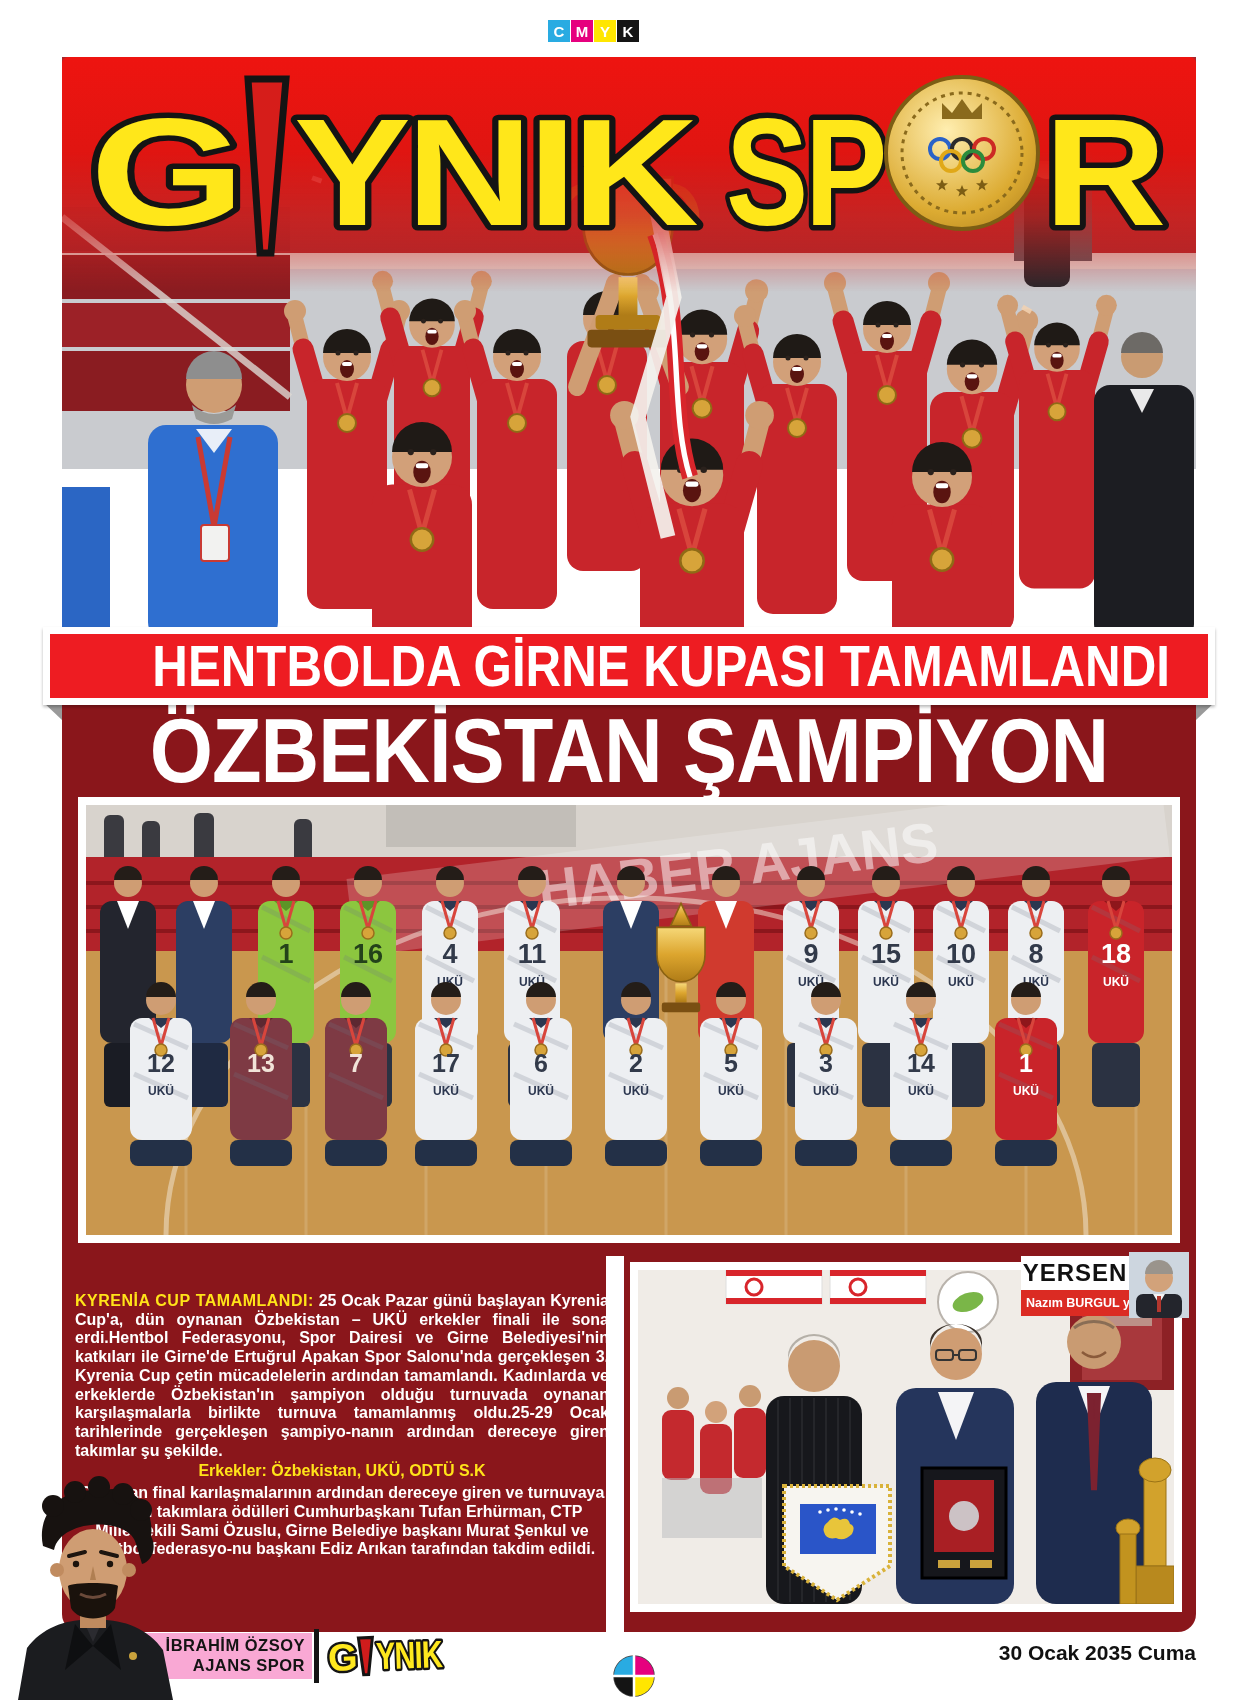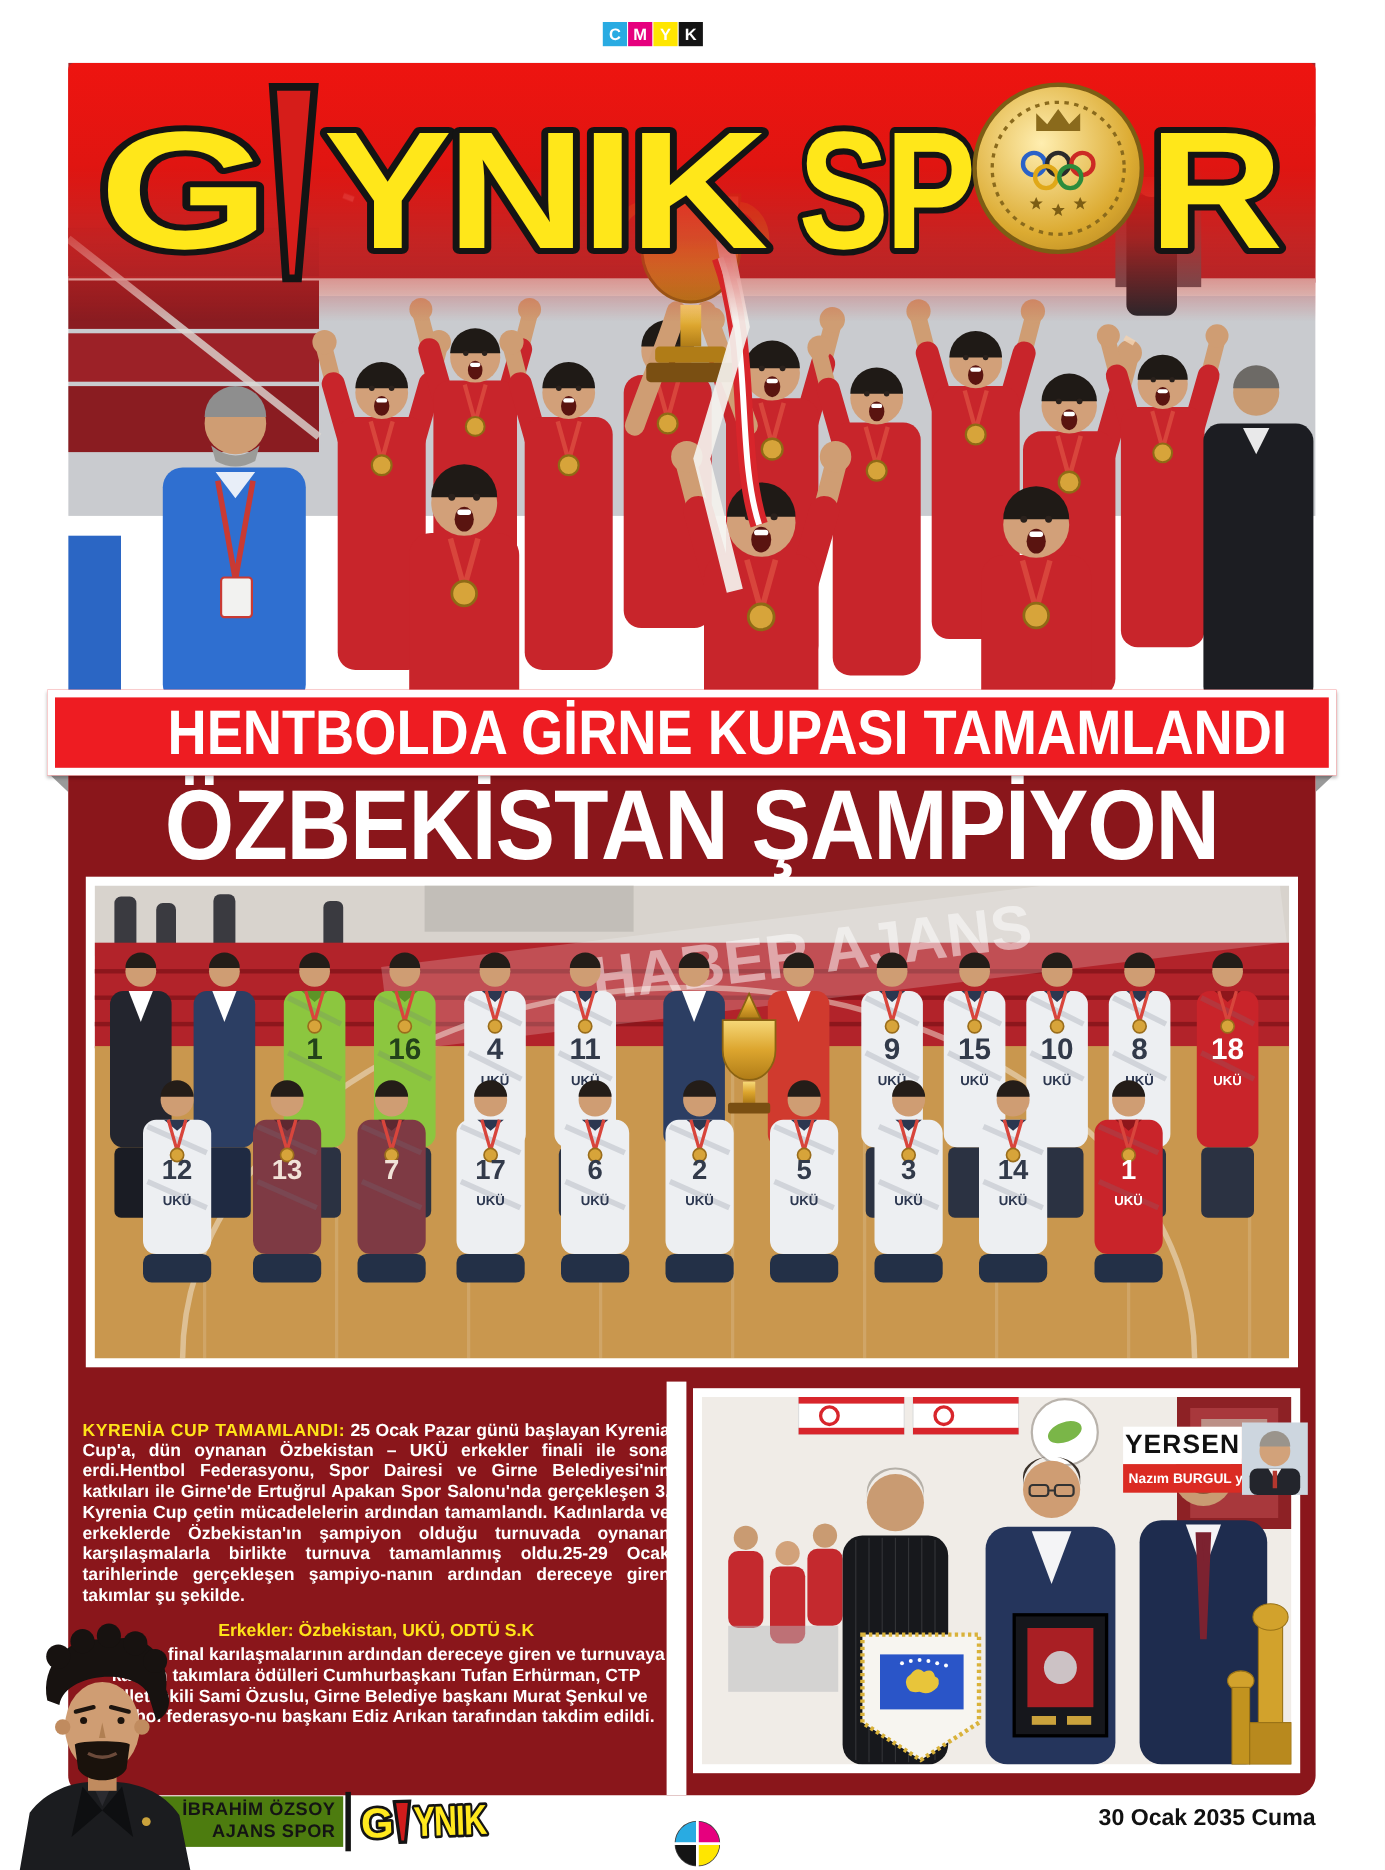--- a/index.html
+++ b/index.html
@@ -32,37 +32,37 @@
 
   
   .panel{left:62px;top:700px;width:1134px;height:932px;background:#8a161b;z-index:2;border-radius:0 0 18px 18px;overflow:hidden}
   .headline{position:absolute;left:0;top:4px;width:100%;text-align:center;color:#fff;font-weight:bold;
     font-size:82px;letter-spacing:-1px;transform:scale(.99,1.1);white-space:nowrap}
   .team-photo{position:absolute;left:16px;top:97px;width:1102px;height:446px;background:#fff;padding:8px}
   .rphoto{position:absolute;left:568px;top:562px;width:552px;height:350px;background:#fff;padding:8px}
   .gutter{position:absolute;left:544px;top:556px;width:18px;height:376px;background:#fff}
 
   
-  .yersen{position:absolute;left:943px;top:496px;width:144px;height:66px;z-index:6}
+  .yersen{position:absolute;left:943px;top:455px;width:144px;height:66px;z-index:6}
   .yersen .ttl{position:absolute;left:0;top:4px;width:108px;height:34px;background:#fff;color:#111;
     font-weight:bold;font-size:24px;display:flex;align-items:center;justify-content:center;letter-spacing:1px}
   .yersen .by{position:absolute;left:0;top:38px;width:152px;height:26px;background:#db2b23;color:#fff;
     font-weight:bold;font-size:12.5px;display:flex;align-items:center;padding-left:5px}
   .yersen .pic{position:absolute;left:108px;top:0;width:60px;height:66px}
 
   
   .article{position:absolute;left:13px;top:592px;width:534px;color:#fff;font-weight:bold;
     font-size:16px;line-height:1.17;text-align:justify}
   .ylabel{color:#ffe319;letter-spacing:.5px}
-  .yline{color:#ffe319;text-align:center;margin-top:14px}
+  .yline{color:#ffe319;text-align:center;margin-top:2px}
   .body2{text-align:center;margin-top:3px}
 
   
   .ozsoy{left:8px;top:1470px;width:190px;height:230px;z-index:8}
-  .credit{left:120px;top:1633px;width:192px;height:46px;background:#4d7c0f;z-index:5;
+  .credit{left:120px;top:1633px;width:192px;height:46px;background:#f9a8d4;z-index:5;
     display:flex;flex-direction:column;align-items:flex-end;justify-content:center;padding-right:7px}
   .credit div{font-size:16.5px;font-weight:bold;color:#141414;line-height:1.2;letter-spacing:.5px}
   .divider{left:314px;top:1629px;width:5px;height:54px;background:#141414;z-index:5}
   .glogo{left:324px;top:1624px;width:122px;height:62px;z-index:5;overflow:visible}
   .glogo-t{font-size:38px;font-weight:bold;fill:#ffe81e;stroke:#141414;stroke-width:5px;
     paint-order:stroke;stroke-linejoin:round;letter-spacing:-1px}
   .date{top:1641px;right:63px;font-size:21px;font-weight:bold;color:#111;z-index:4}
   .regmark{left:612px;top:1654px;width:44px;height:44px;z-index:4}
 </style>
 </head>

